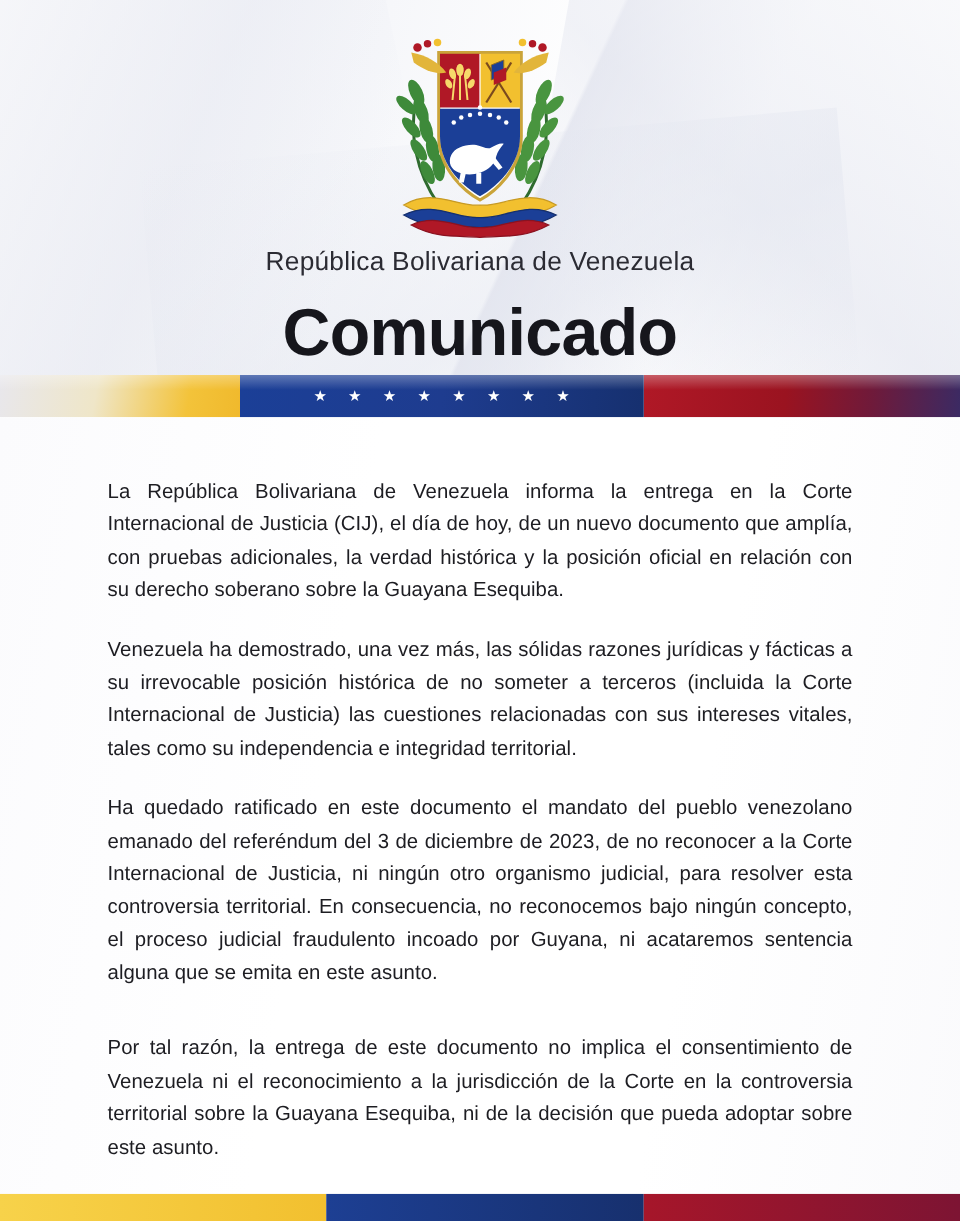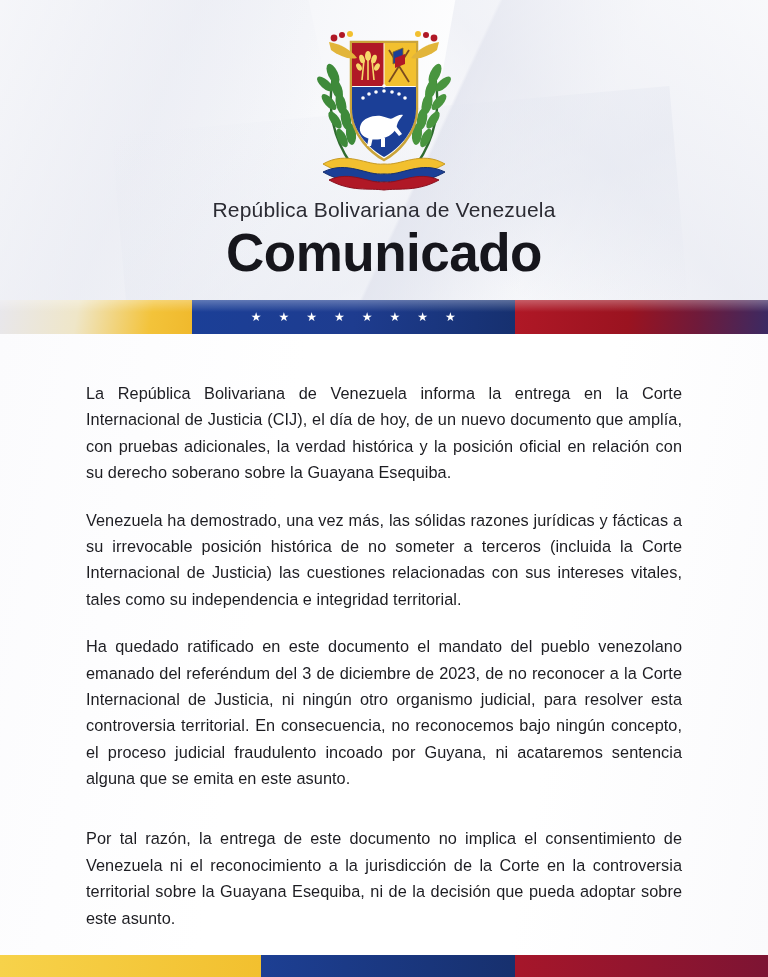--- a/index.html
+++ b/index.html
@@ -83,21 +83,21 @@
     top: 198px;
     text-align: center;
   }
   .republica {
     font-size: 21px;
     letter-spacing: 0.2px;
     color: #2b2b33;
     font-weight: 500;
   }
   .comunicado {
-    margin-top: 2px;
+    margin-top: 16px;
     font-size: 53px;
     font-weight: bold;
     color: #16161c;
     letter-spacing: -0.5px;
     line-height: 1.08;
   }
 
   
   .band {
     position: relative;

